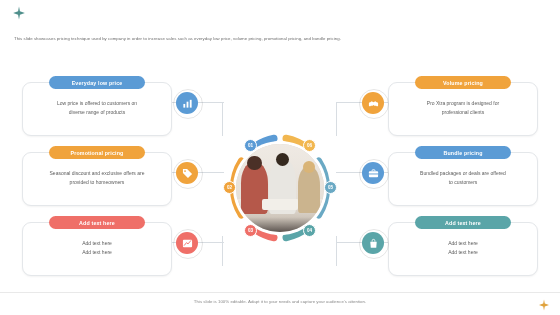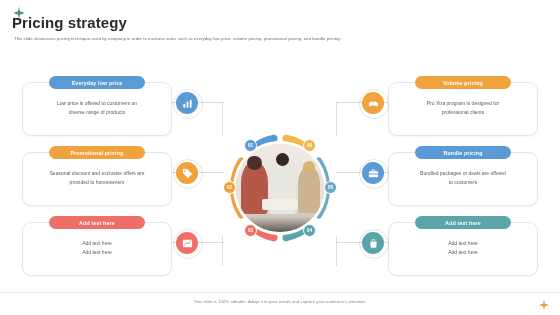--- a/index.html
+++ b/index.html
@@ -131,21 +131,20 @@
 </head>
 <body>
 
 <div class="slide">
 
   <div class="spark">
     <svg viewBox="0 0 24 24" width="14" height="14" aria-hidden="true">
       <path d="M12 1 L13.6 9.2 L22 12 L13.6 14.8 L12 23 L10.4 14.8 L2 12 L10.4 9.2 Z" fill="#4f8f8b"></path>
     </svg>
   </div>
-  <div class="page-title">Pricing strategy</div>
   <div class="page-sub">This slide showcases pricing technique used by company in order to increase sales such as everyday low price, volume pricing, promotional pricing, and bundle pricing.</div>
 
   <div class="conn" style="left:172px; top:102px; width:12px; height:1px;"></div>
   <div class="conn" style="left:172px; top:172px; width:12px; height:1px;"></div>
   <div class="conn" style="left:172px; top:242px; width:12px; height:1px;"></div>
   <div class="conn" style="left:198px; top:102px; width:26px; height:1px;"></div>
   <div class="conn" style="left:198px; top:172px; width:26px; height:1px;"></div>
   <div class="conn" style="left:198px; top:242px; width:26px; height:1px;"></div>
   <div class="conn" style="left:222px; top:102px; width:1px; height:34px;"></div>
   <div class="conn" style="left:222px; top:236px; width:1px; height:30px;"></div>

